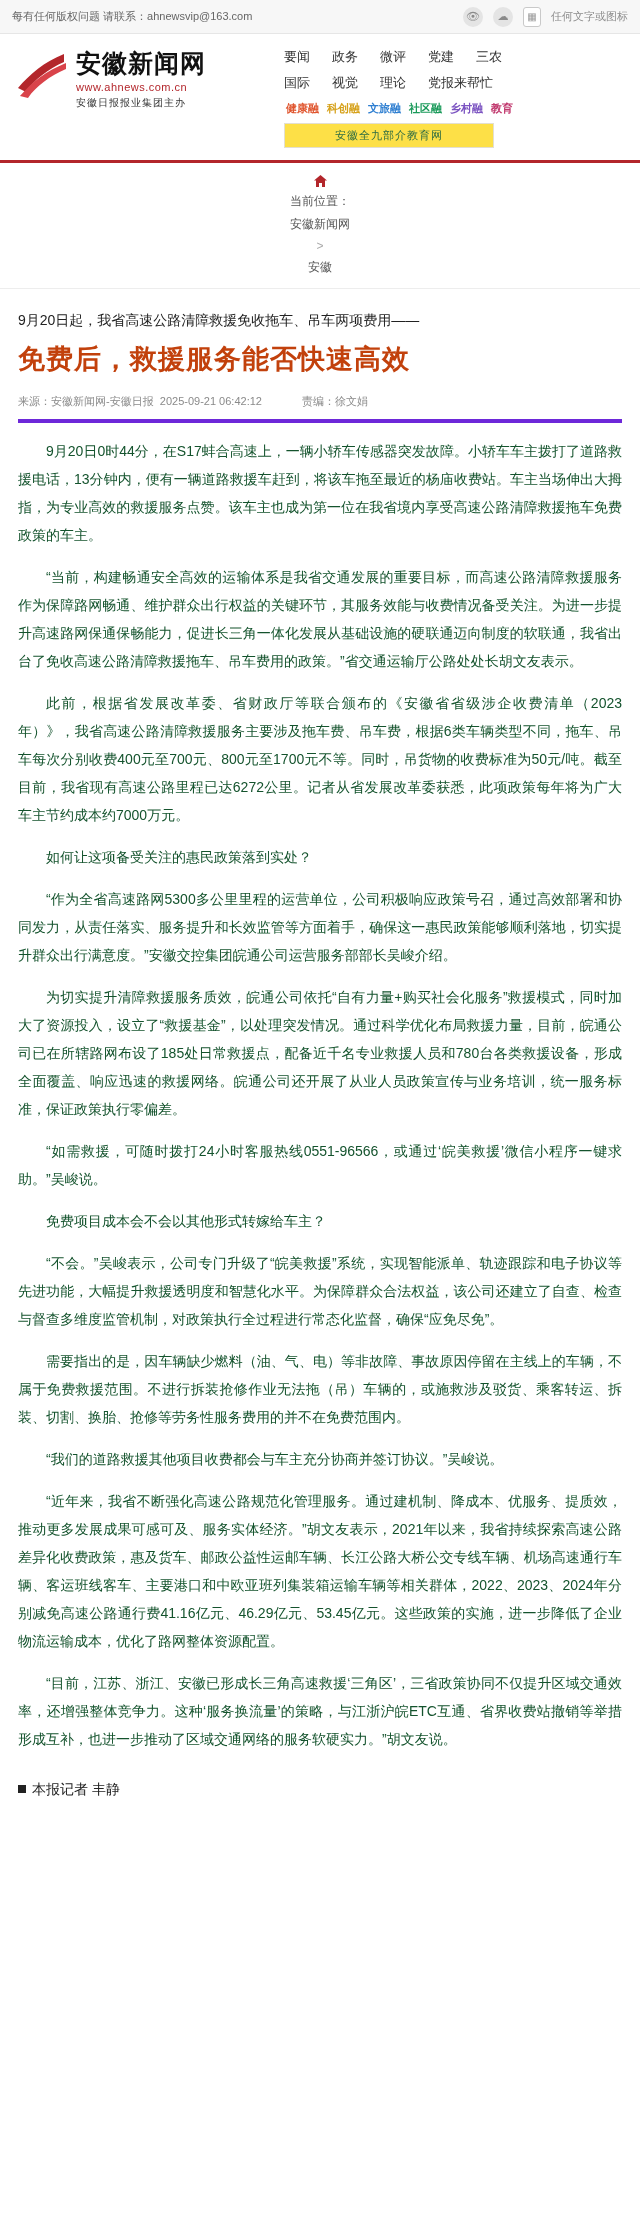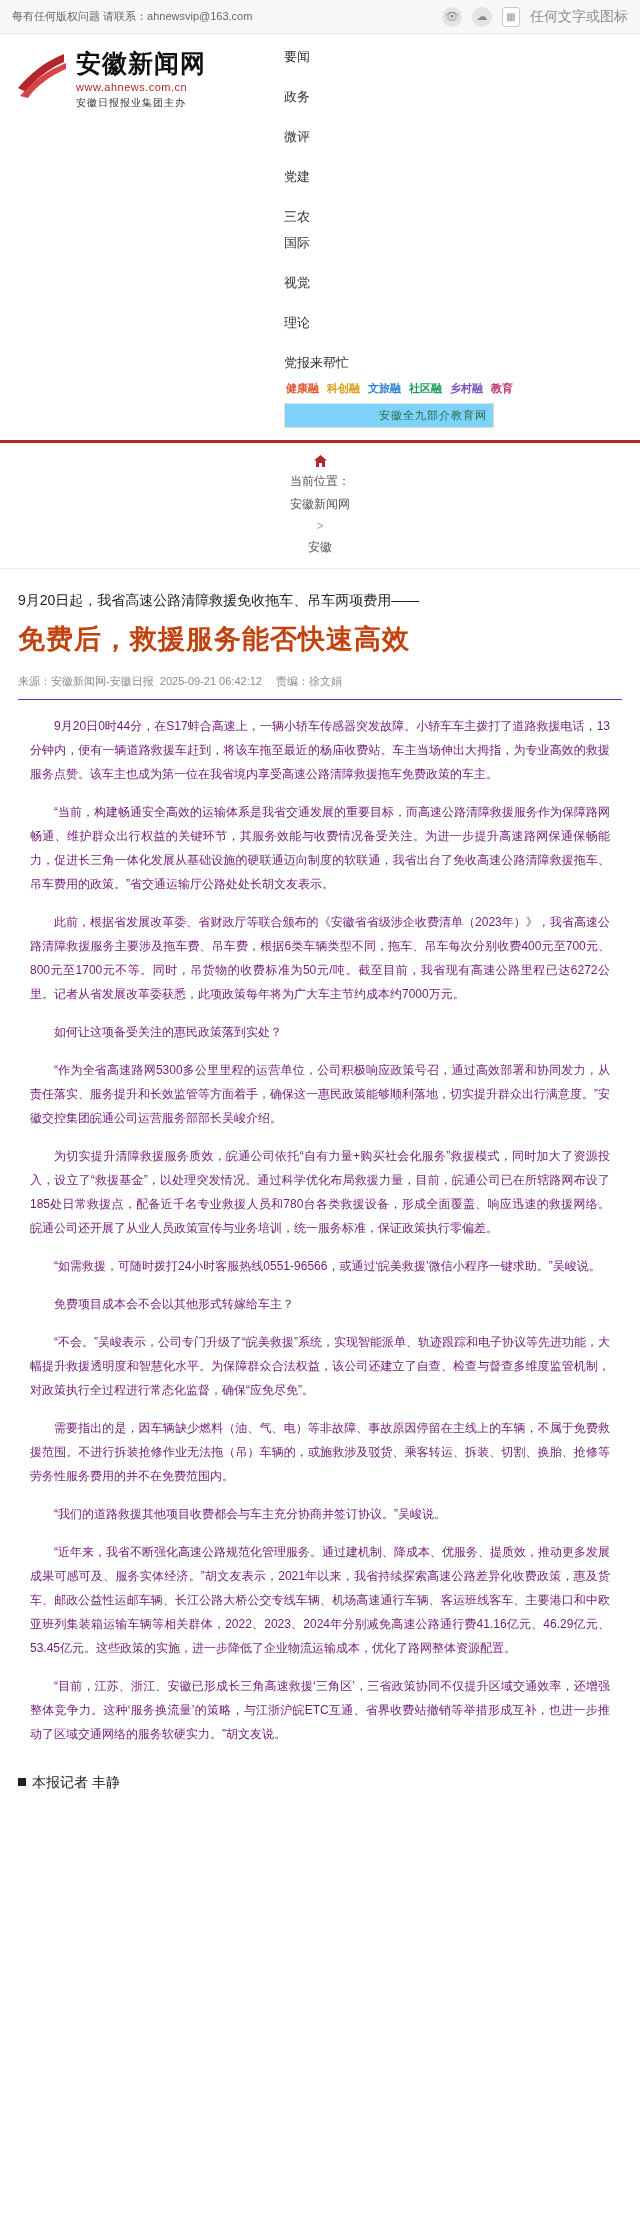--- a/index.html
+++ b/index.html
@@ -28,21 +28,21 @@
     background: #e4e4e4;
     display: inline-flex; align-items: center; justify-content: center;
     font-size: 11px; color: #8a8a8a;
   }
   .sq-icon {
     width: 18px; height: 20px;
     border: 1px solid #c9c9c9; border-radius: 3px;
     display: inline-flex; align-items: center; justify-content: center;
     font-size: 10px; color: #9a9a9a; background: #fff;
   }
-  .tb-hint { font-size: 14px; color: #8c8c8c; }
+  .tb-hint { font-size: 11px; color: #8c8c8c; }
 
   
   .masthead {
     display: flex;
     padding: 14px 16px 6px 16px;
     background: #fff;
   }
   .logo-block { display: flex; align-items: flex-start; gap: 8px; width: 250px; }
   .logo-mark {
     width: 52px; height: 52px; flex: 0 0 52px;
@@ -59,41 +59,40 @@
     font-size: 11px; color: #b3262b; letter-spacing: .5px; margin-top: 3px;
   }
   .logo-sub {
     font-size: 10px; color: #333; letter-spacing: 1px; margin-top: 3px;
   }
   .nav-block { flex: 1; padding-left: 18px; }
   .nav-row {
     display: flex; gap: 22px;
     font-size: 13px; color: #333;
     margin-bottom: 8px;
-    flex-direction: column;
   }
   .nav-row span { cursor: pointer; white-space: nowrap; }
   .nav-tags {
     display: flex; gap: 4px; flex-wrap: wrap; margin-top: 4px; font-weight: bold;
   }
   .tag {
     font-size: 11px; color: #0d7c5a; padding: 1px 2px; white-space: nowrap;
   }
   .tag.t1 { color: #e0552e; }
   .tag.t2 { color: #2f7fd1; }
   .tag.t3 { color: #1a9a5a; }
   .tag.t4 { color: #d6a11a; }
   .tag.t5 { color: #7b53c1; }
   .tag.t6 { color: #c1396e; }
   .banner-strip {
     margin: 6px 0 0 0;
     border: 1px solid #e3dfd0;
-    background: #7dd3fc;
+    background: #fde047;
     font-size: 11px; color: #2c6b43;
-    padding: 4px 6px; text-align: right; letter-spacing: 1px;
+    padding: 4px 6px; text-align: center; letter-spacing: 1px;
     width: 210px;
   }
   .red-rule { height: 3px; background: #b3262b; margin: 6px 0 0 0; }
 
   
   .crumb {
     display: flex; align-items: center; gap: 6px;
     padding: 12px 16px;
     font-size: 12px; color: #555;
     border-bottom: 1px solid #ededed;
@@ -113,27 +112,27 @@
     margin: 4px 0 10px 0;
   }
   h1.headline {
     font-family: "Liberation Serif", serif;
     font-size: 27px; font-weight: bold; color: #c2410c;
     margin: 6px 0 16px 0; line-height: 1.35;
     letter-spacing: 1px;
   }
   .meta {
     font-size: 11px; color: #8a8a8a;
-    display: flex; gap: 14px;
+    display: flex; gap: 40px;
     padding-bottom: 10px;
-    border-bottom: 1px solid #6d28d9;
+    border-bottom: 4px solid #6d28d9;
   }
   .body p {
-    font-size: 12px; color: #701a75; line-height: 2;
-    margin: 14px 12px; text-align: justify; text-indent: 2em;
+    font-size: 14px; color: #14532d; line-height: 2;
+    margin: 14px 0; text-align: justify; text-indent: 2em;
   }
   .byline {
     font-size: 14px; color: #222; margin-top: 22px; line-height: 2;
   }
   .byline .sq {
     display: inline-block; width: 8px; height: 8px;
     background: #222; margin-right: 6px; vertical-align: 1px;
   }
 </style>
 </head>

